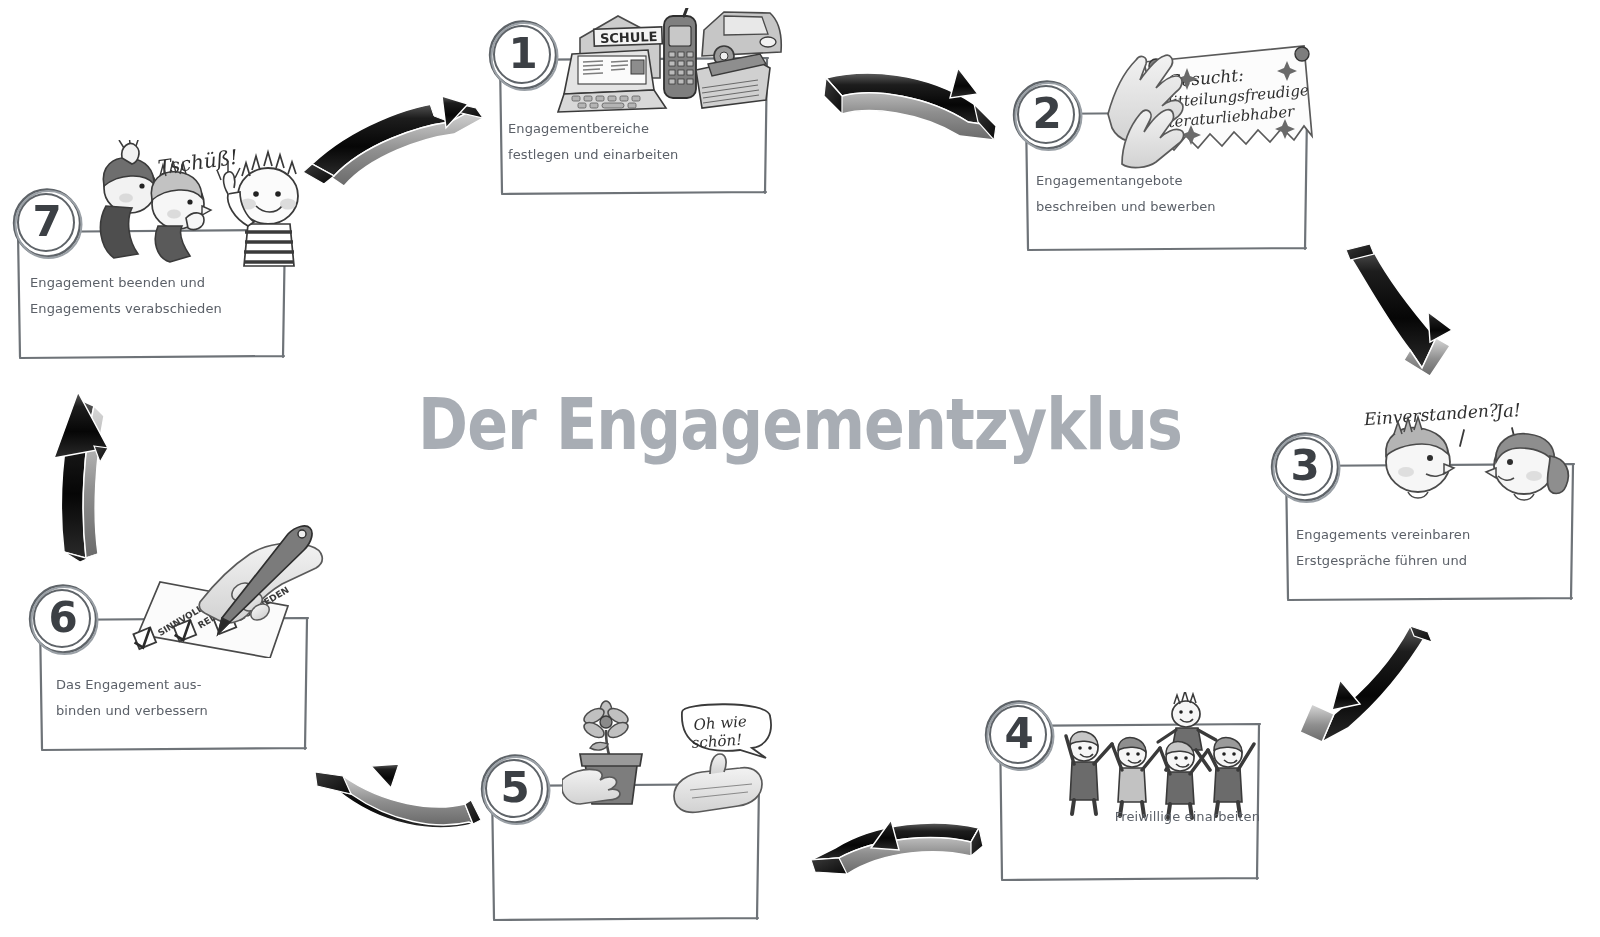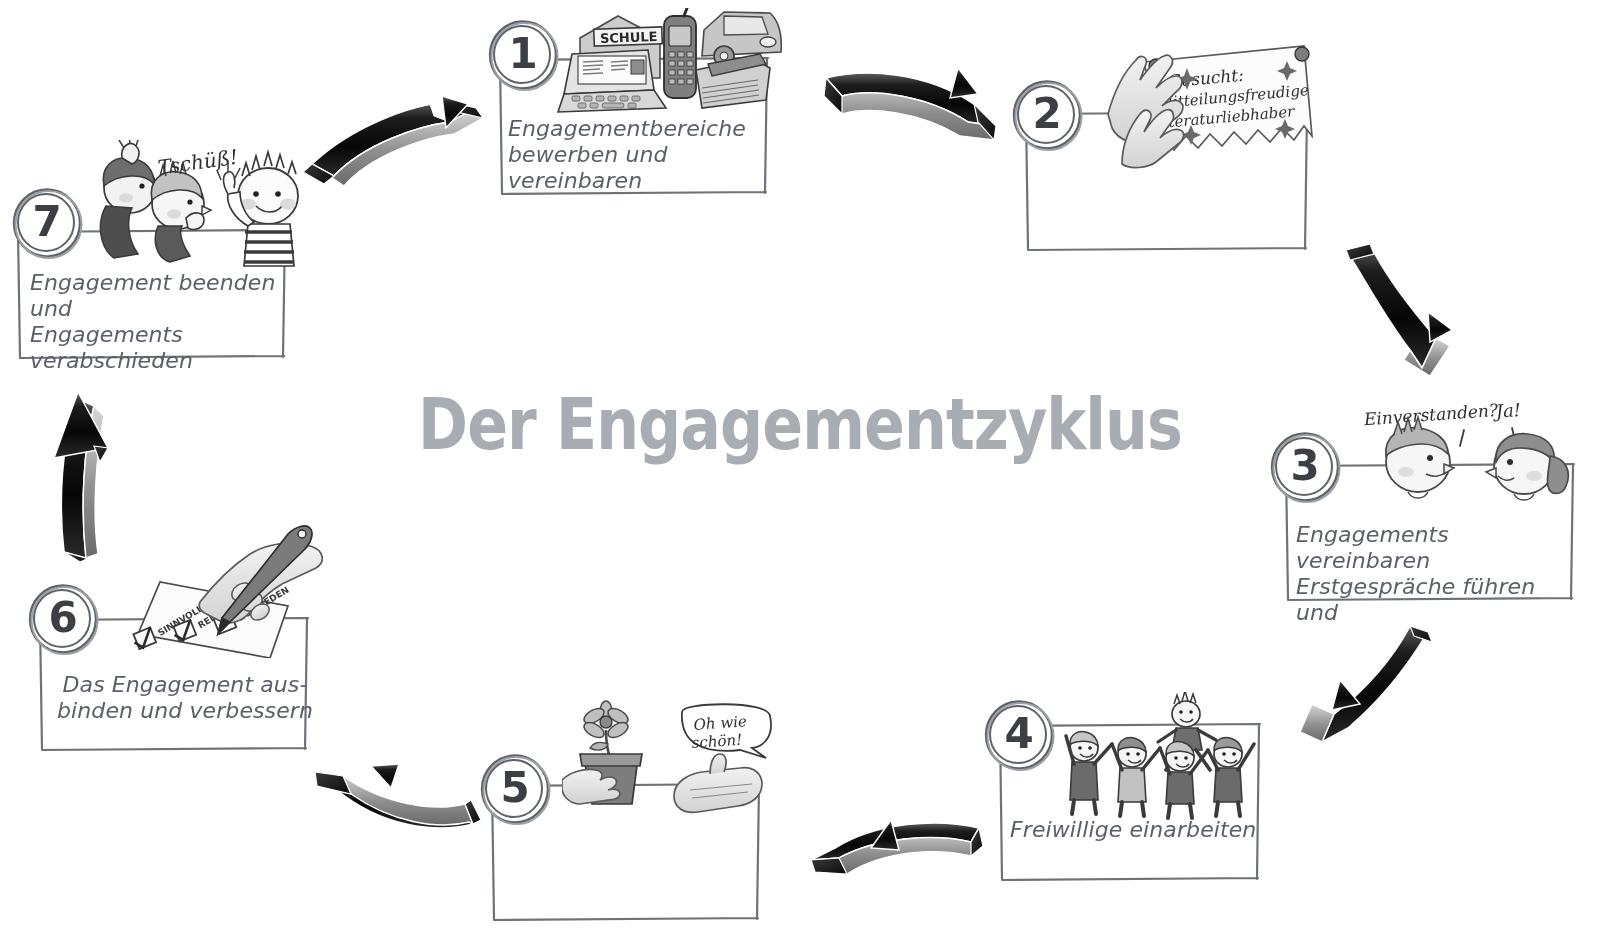--- a/index.html
+++ b/index.html
@@ -20,21 +20,21 @@
   .step{position:absolute;}
   .step-box{
     position:absolute;left:0;top:0;
     background:#fff;
     box-sizing:border-box;
   }
   .step-box .brd{position:absolute;left:0;top:0;width:100%;height:100%;}
   .caption{
     position:absolute;left:20px;right:12px;
     font-family:"DejaVu Sans","Liberation Sans",sans-serif;
-    font-style:italic;font-size:22px;line-height:26px;
+    font-size:13px;line-height:26px;
     color:#5b6068;letter-spacing:0.1px;
   }
   .num-circle{position:absolute;width:74px;height:74px;}
   .num-circle .nm{
     position:absolute;left:0;top:0;width:74px;height:74px;
     display:flex;align-items:center;justify-content:center;
     font-family:"DejaVu Sans","Liberation Sans",sans-serif;
     font-weight:bold;font-size:42px;color:#3c4045;
     padding-bottom:3px;box-sizing:border-box;
   }
@@ -248,21 +248,21 @@
       <svg width="74" height="74" viewBox="0 0 74 74" style="position:absolute;left:0;top:0;">
         <ellipse cx="37" cy="37" rx="33" ry="33.5" fill="#ffffff" stroke="#5e6368" stroke-width="2.4"></ellipse>
         <ellipse cx="38.5" cy="38.5" rx="33" ry="33.5" fill="none" stroke="#9aa0a6" stroke-width="2"></ellipse>
         <ellipse cx="36" cy="36.5" rx="28" ry="28.5" fill="none" stroke="#5e6368" stroke-width="2"></ellipse>
       </svg>
       <div class="nm">1</div>
     </div>
 
     <div class="caption" style="left:22px;top:108px;">
       <div>Engagementbereiche</div>
-      <div>bewerben und vereinbaren</div>
+      <div>festlegen und einarbeiten</div>
     </div>
   </div>
 
   <div class="step" style="left:1010px;top:40px;width:310px;height:215px;">
 
     <div class="step-box" style="left:14px;top:70px;width:286px;height:142px;">
       <svg class="brd" viewBox="0 0 286 142" preserveAspectRatio="none">
         <path d="M3,4 L284,2 M283,3 L281,139 M282,138 L4,140 M4,139 L2,5" fill="none" stroke="#6e7378" stroke-width="2.2" stroke-linecap="round"></path>
       </svg>
     </div>
@@ -299,20 +299,24 @@
 
     <div class="num-circle" style="left:0px;top:38px;">
       <svg width="74" height="74" viewBox="0 0 74 74" style="position:absolute;left:0;top:0;">
         <ellipse cx="37" cy="37" rx="33" ry="33.5" fill="#ffffff" stroke="#5e6368" stroke-width="2.4"></ellipse>
         <ellipse cx="38.5" cy="38.5" rx="33" ry="33.5" fill="none" stroke="#9aa0a6" stroke-width="2"></ellipse>
         <ellipse cx="36" cy="36.5" rx="28" ry="28.5" fill="none" stroke="#5e6368" stroke-width="2"></ellipse>
       </svg>
       <div class="nm">2</div>
     </div>
 
+    <div class="caption" style="left:26px;top:128px;">
+      <div>Engagementangebote</div>
+      <div>beschreiben und bewerben</div>
+    </div>
   </div>
 
   <div class="step" style="left:1268px;top:400px;width:320px;height:205px;">
 
     <div class="step-box" style="left:16px;top:62px;width:292px;height:140px;">
       <svg class="brd" viewBox="0 0 292 140" preserveAspectRatio="none">
         <path d="M3,4 L290,2 M289,3 L287,137 M288,136 L4,138 M4,137 L2,5" fill="none" stroke="#6e7378" stroke-width="2.2" stroke-linecap="round"></path>
       </svg>
     </div>
 
@@ -436,21 +440,21 @@
 
     <div class="num-circle" style="left:0px;top:8px;">
       <svg width="74" height="74" viewBox="0 0 74 74" style="position:absolute;left:0;top:0;">
         <ellipse cx="37" cy="37" rx="33" ry="33.5" fill="#ffffff" stroke="#5e6368" stroke-width="2.4"></ellipse>
         <ellipse cx="38.5" cy="38.5" rx="33" ry="33.5" fill="none" stroke="#9aa0a6" stroke-width="2"></ellipse>
         <ellipse cx="36" cy="36.5" rx="28" ry="28.5" fill="none" stroke="#5e6368" stroke-width="2"></ellipse>
       </svg>
       <div class="nm">4</div>
     </div>
 
-    <div class="caption" style="left:28px;top:127px;">
+    <div class="caption" style="left:28px;top:114px;text-align:right;">
       <div>Freiwillige einarbeiten</div>
     </div>
   </div>
 
   <div class="step" style="left:478px;top:700px;width:300px;height:230px;">
 
     <div class="step-box" style="left:12px;top:82px;width:272px;height:140px;">
       <svg class="brd" viewBox="0 0 272 140" preserveAspectRatio="none">
         <path d="M3,4 L270,2 M269,3 L267,137 M268,136 L4,138 M4,137 L2,5" fill="none" stroke="#6e7378" stroke-width="2.2" stroke-linecap="round"></path>
       </svg>
@@ -548,21 +552,21 @@
 
     <div class="num-circle" style="left:0px;top:26px;">
       <svg width="74" height="74" viewBox="0 0 74 74" style="position:absolute;left:0;top:0;">
         <ellipse cx="37" cy="37" rx="33" ry="33.5" fill="#ffffff" stroke="#5e6368" stroke-width="2.4"></ellipse>
         <ellipse cx="38.5" cy="38.5" rx="33" ry="33.5" fill="none" stroke="#9aa0a6" stroke-width="2"></ellipse>
         <ellipse cx="36" cy="36.5" rx="28" ry="28.5" fill="none" stroke="#5e6368" stroke-width="2"></ellipse>
       </svg>
       <div class="nm">6</div>
     </div>
 
-    <div class="caption" style="left:30px;top:116px;text-align:center;">
+    <div class="caption" style="left:30px;top:116px;">
       <div>Das Engagement aus-</div>
       <div>binden und verbessern</div>
     </div>
   </div>
 
   <div class="step" style="left:10px;top:140px;width:300px;height:225px;">
 
     <div class="step-box" style="left:6px;top:88px;width:272px;height:132px;">
       <svg class="brd" viewBox="0 0 272 132" preserveAspectRatio="none">
         <path d="M3,4 L270,2 M269,3 L267,129 M268,128 L4,130 M4,129 L2,5" fill="none" stroke="#6e7378" stroke-width="2.2" stroke-linecap="round"></path>

